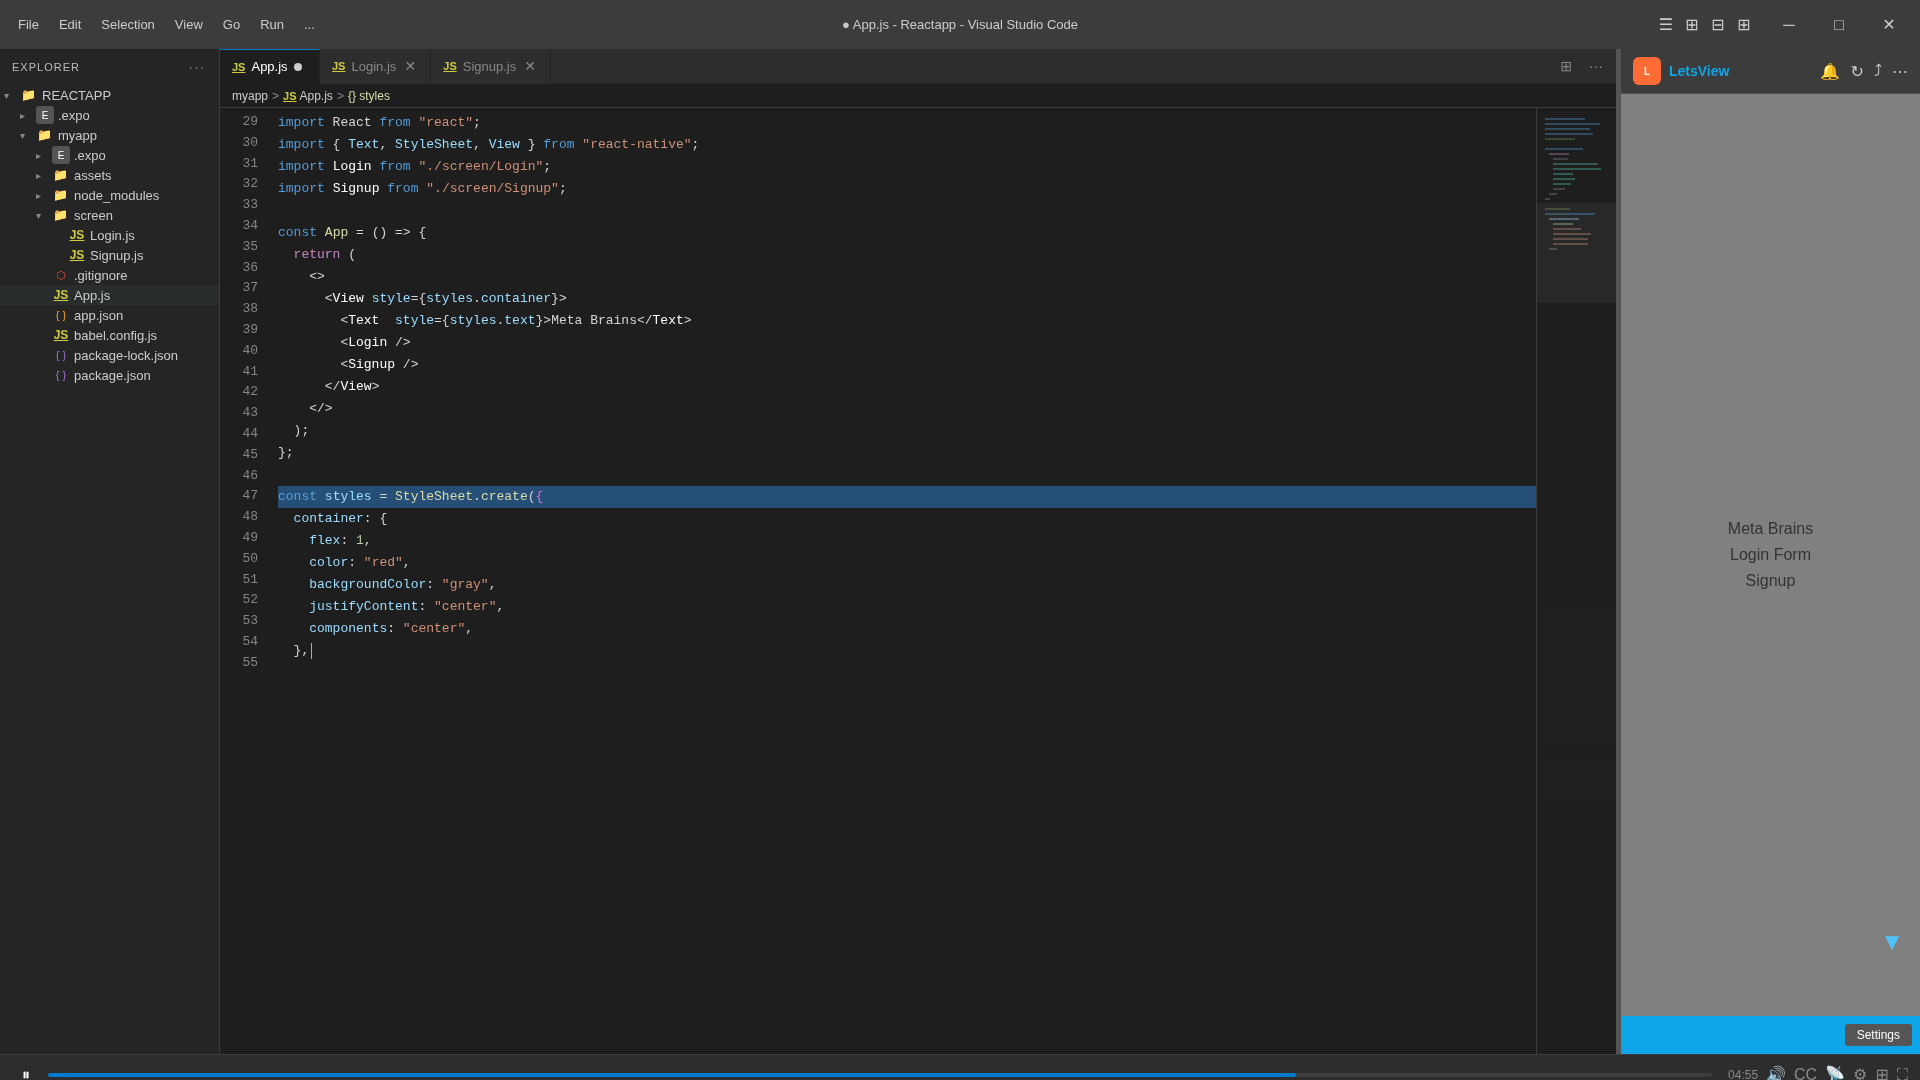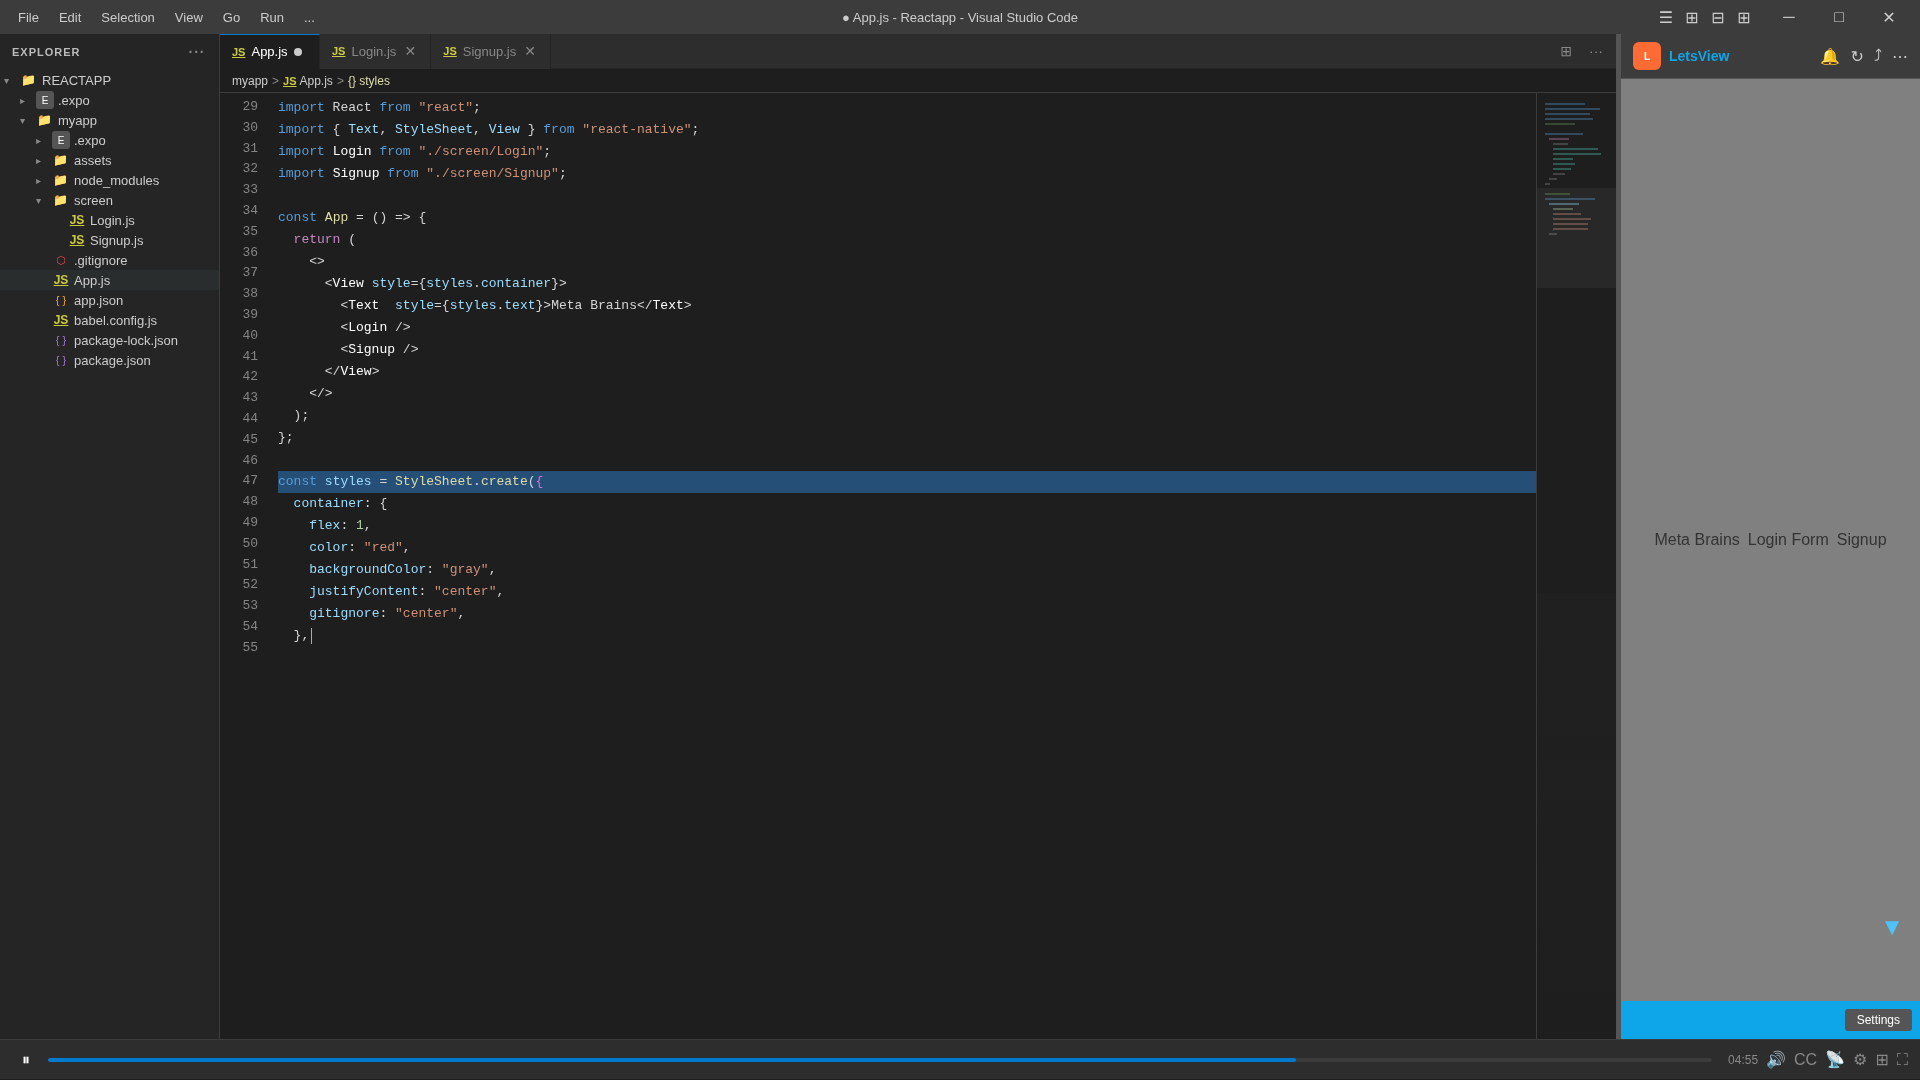--- a/index.html
+++ b/index.html
@@ -10,21 +10,21 @@
       font-family: 'Segoe UI', Arial, sans-serif;
       background: #1e1e1e;
       color: #d4d4d4;
     }
 
     
     .title-bar {
       display: flex;
       align-items: center;
       background: #3c3c3c;
-      height: 34px;
+      height: 49px;
       padding: 0 8px;
       position: relative;
     }
     .title-bar-menu {
       display: flex;
       align-items: center;
       gap: 0;
     }
     .menu-item {
       padding: 4px 10px;
@@ -84,21 +84,21 @@
       flex-direction: column;
       overflow: hidden;
       border-right: 1px solid #3c3c3c;
     }
     .sidebar-header {
       display: flex;
       align-items: center;
       justify-content: space-between;
       padding: 8px 12px;
       font-size: 11px;
-      font-weight: 700;
+      font-weight: 400;
       letter-spacing: 1px;
       color: #bbbbbb;
       text-transform: uppercase;
     }
     .sidebar-header-icons {
       display: flex;
       gap: 4px;
     }
     .sidebar-icon-btn {
       width: 20px;
@@ -328,21 +328,21 @@
       flex: 1;
       background: #808080;
       display: flex;
       flex-direction: column;
       align-items: center;
       justify-content: center;
       position: relative;
     }
     .phone-preview {
       display: flex;
-      flex-direction: row;
+      flex-direction: column;
       align-items: center;
       gap: 8px;
     }
     .phone-text {
       color: #333;
       font-size: 16px;
       font-weight: 500;
     }
     .right-panel-footer {
       padding: 8px;
@@ -699,21 +699,21 @@
 
         <div class="code-line">
           <span class="white">    </span><span class="var">backgroundColor</span><span class="white">: </span><span class="str">"gray"</span><span class="white">,</span>
         </div>
 
         <div class="code-line">
           <span class="white">    </span><span class="var">justifyContent</span><span class="white">: </span><span class="str">"center"</span><span class="white">,</span>
         </div>
 
         <div class="code-line">
-          <span class="white">    </span><span class="var">gitignore</span><span class="white">: </span><span class="str">"center"</span><span class="white">,</span>
+          <span class="white">    </span><span class="var">components</span><span class="white">: </span><span class="str">"center"</span><span class="white">,</span>
         </div>
 
         <div class="code-line">
           <span class="white">  },</span>
           <span class="white" style="display:inline-block;width:10px;height:16px;border-left:1px solid #aaa;animation:blink 1s step-end infinite;vertical-align:middle;margin-left:2px"></span>
         </div>
       </div>
 
       <div class="minimap">
         <div class="minimap-content">

